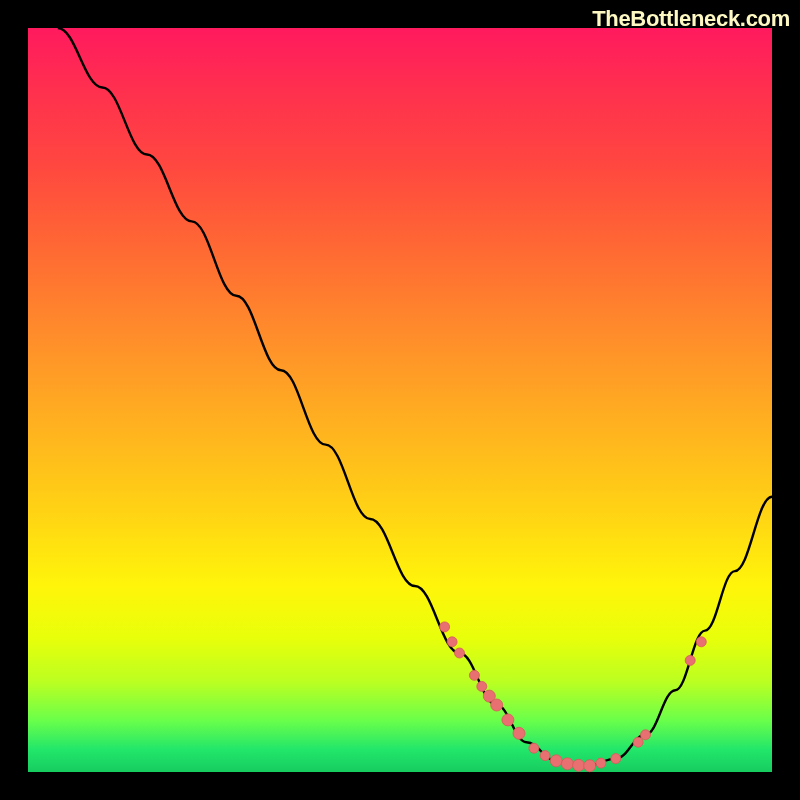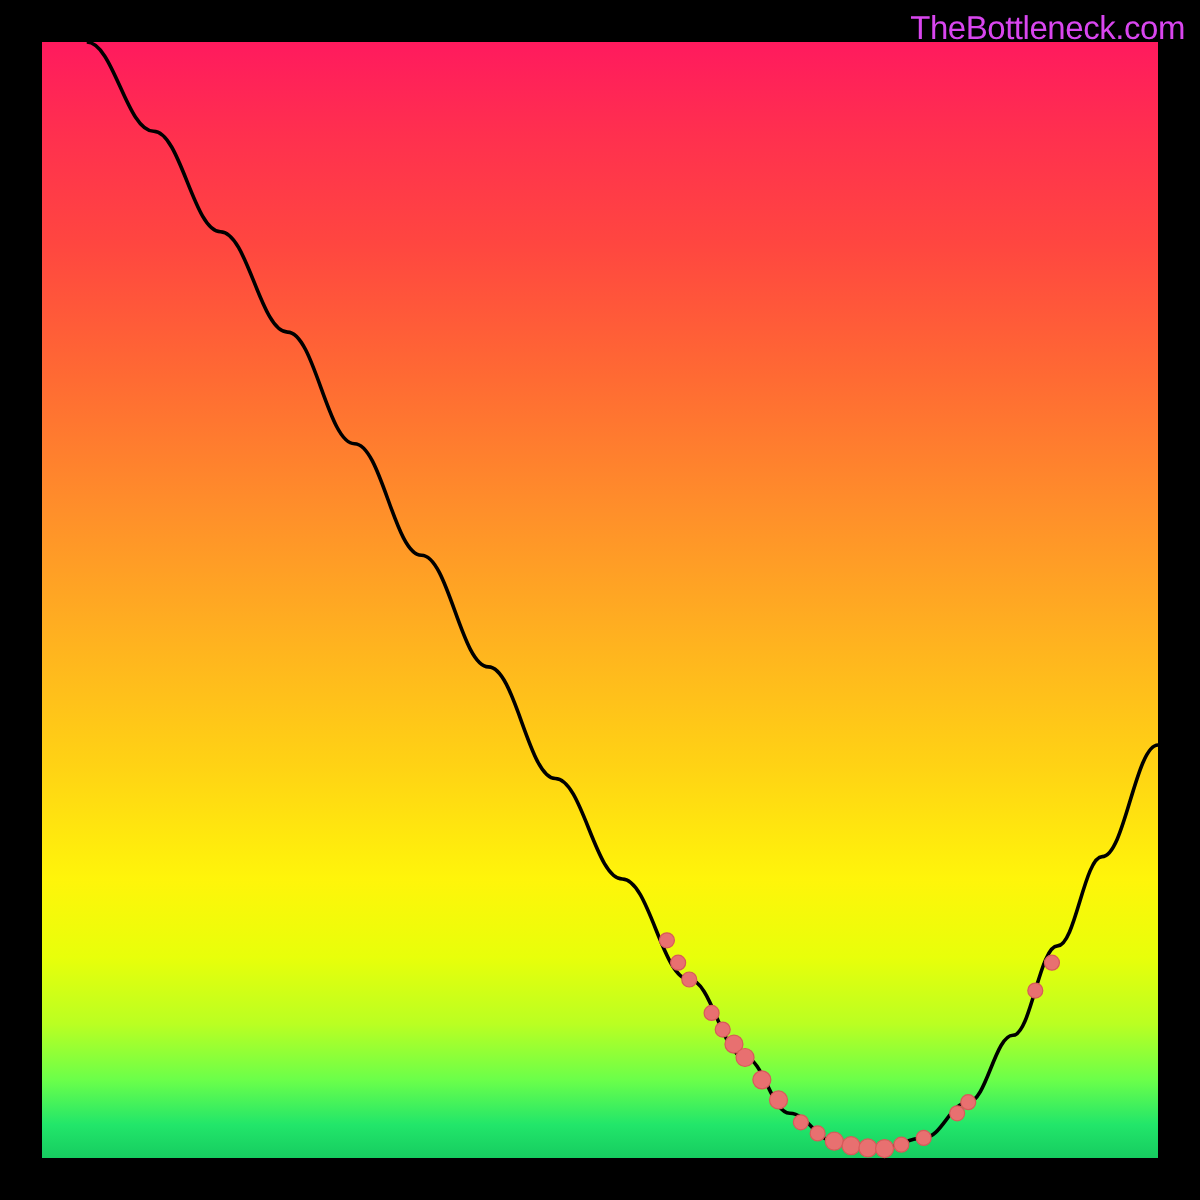--- a/index.html
+++ b/index.html
@@ -47,23 +47,23 @@
       #baff22 88%,
       #6bff4a 93%,
       #22e66a 97%,
       #16cc60 100%
     );
   }
   .watermark {
     position: absolute;
     top: 6px;
     right: 10px;
-    color: #d946ef;
+    color: #fef9c3;
     font-size: 22px;
-    font-weight: 400;
+    font-weight: 700;
     letter-spacing: -0.3px;
   }
   svg.curve {
     position: absolute;
     left: 0;
     top: 0;
     width: 744px;
     height: 744px;
     overflow: visible;
   }

